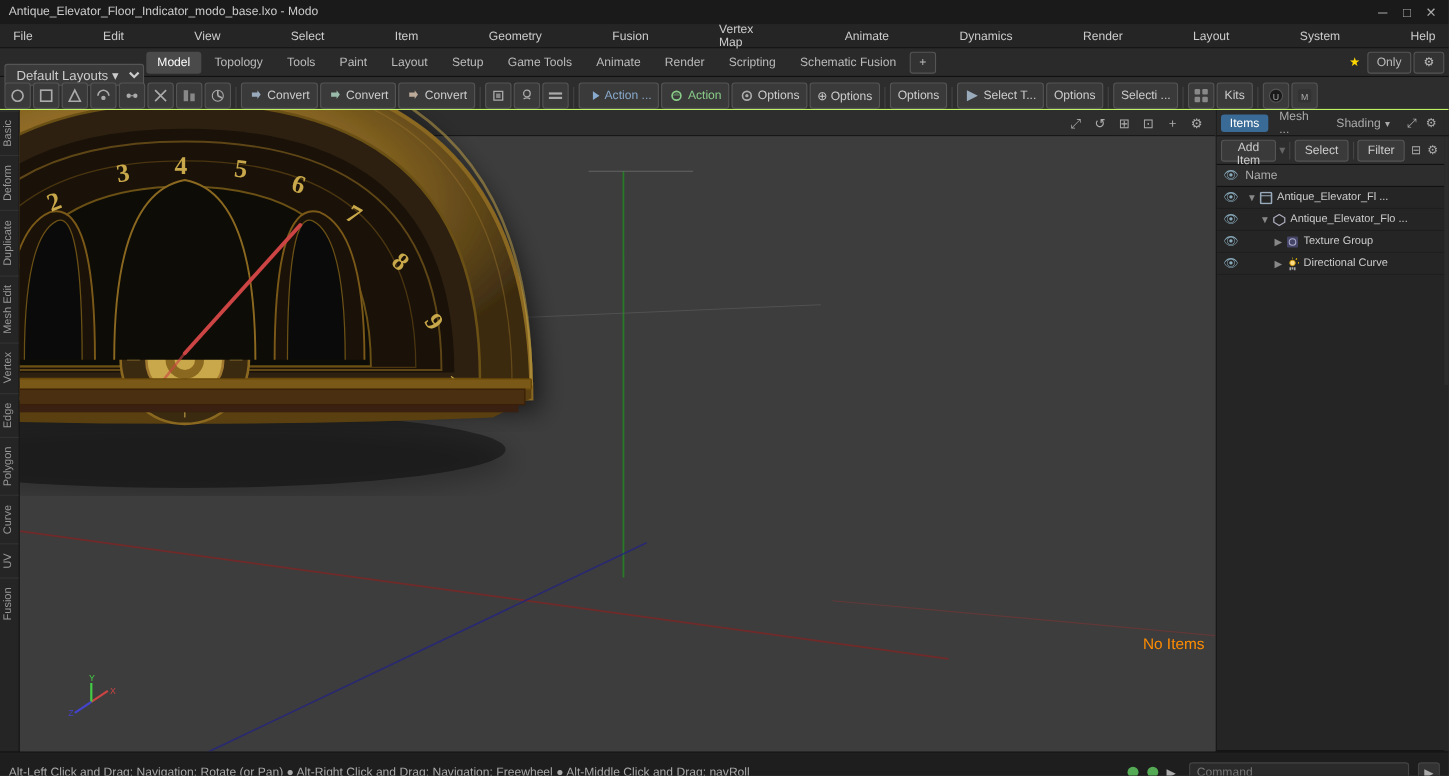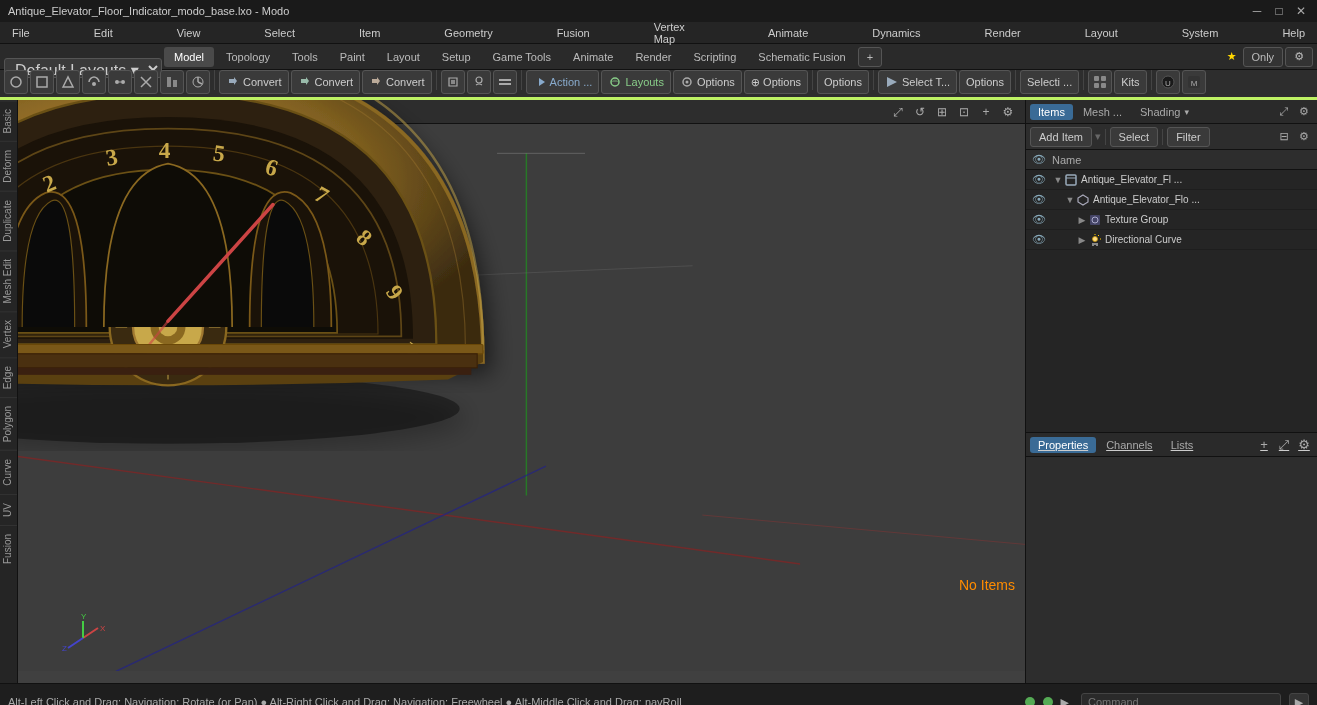--- a/index.html
+++ b/index.html
@@ -9,28 +9,28 @@
     #titlebar { height: 22px; background: #1a1a1a; display: flex; align-items: center; justify-content: space-between; padding: 0 8px; }
     #titlebar-controls { display: flex; gap: 6px; }
     .title-btn { width: 16px; height: 16px; border: none; background: none; color: #aaa; cursor: pointer; font-size: 12px; display: flex; align-items: center; justify-content: center; }
 
     
     #menubar { height: 22px; background: #252525; display: flex; align-items: center; padding: 0 4px; border-bottom: 1px solid #111; gap: 48px; }
     .menu-item { padding: 2px 8px; font-size: 11px; color: #ccc; cursor: pointer; border-radius: 2px; }
 
     
     #topnav { height: 26px; background: #2a2a2a; display: flex; align-items: center; padding: 0 4px; gap: 2px; border-bottom: 1px solid #111; }
-    .layout-select { background: #3a3a3a; border: 1px solid #555; color: #ccc; padding: 2px 6px; font-size: 16px; border-radius: 3px; height: 20px; margin-top: 23px; }
+    .layout-select { background: #3a3a3a; border: 1px solid #555; color: #ccc; padding: 2px 6px; font-size: 12px; border-radius: 3px; height: 20px; margin-top: 23px; }
     .nav-tab { padding: 2px 10px; font-size: 11px; color: #bbb; cursor: pointer; border-radius: 3px; height: 20px; display: flex; align-items: center; }
     .nav-tab.active { background: #4a4a4a; color: #fff; }
     .nav-spacer { flex: 1; }
     .nav-btn { padding: 2px 8px; font-size: 11px; color: #bbb; cursor: pointer; background: #333; border: 1px solid #555; border-radius: 3px; height: 20px; display: flex; align-items: center; }
 
     
-    #toolbar { height: 30px; background: #2d2d2d; display: flex; align-items: flex-start; padding: 0 4px; gap: 2px; border-bottom: 3px solid #bef264; }
+    #toolbar { height: 30px; background: #2d2d2d; display: flex; align-items: flex-end; padding: 0 4px; gap: 2px; border-bottom: 1px solid #bef264; }
     .tb-btn { height: 24px; padding: 0 6px; background: #3a3a3a; border: 1px solid #555; border-radius: 3px; color: #ccc; cursor: pointer; font-size: 11px; display: flex; align-items: center; gap: 3px; white-space: nowrap; }
     .tb-sep { width: 1px; height: 20px; background: #444; margin: 0 2px; }
     .tb-icon-only { width: 24px; height: 24px; background: #3a3a3a; border: 1px solid #555; border-radius: 3px; cursor: pointer; display: flex; align-items: center; justify-content: center; font-size: 12px; color: #aaa; }
 
     
     #main { display: flex; height: calc(705px - 22px - 22px - 26px - 30px - 22px); }
 
     
     #left-sidebar { width: 18px; background: #252525; display: flex; flex-direction: column; border-right: 1px solid #111; }
     .vert-tab { writing-mode: vertical-rl; transform: rotate(180deg); padding: 8px 2px; font-size: 10px; color: #999; cursor: pointer; border-bottom: 1px solid #333; text-align: center; }
@@ -47,21 +47,21 @@
     #canvas-area { position: absolute; top: 24px; left: 0; right: 0; bottom: 0; background: #404040; }
 
     
     #grid { position: absolute; top: 0; left: 0; right: 0; bottom: 0; }
     .status-line { color: #aaa; }
 
     
     #gizmo { position: absolute; bottom: 20px; left: 40px; width: 50px; height: 50px; }
 
     
-    #right-panel { width: 292px; background: #252525; border-left: 1px solid #111; display: flex; flex-direction: column; }
+    #right-panel { width: 212px; background: #252525; border-left: 1px solid #111; display: flex; flex-direction: row; }
     #right-top { flex: 1; border-bottom: 1px solid #111; }
     #right-tabs { height: 24px; display: flex; align-items: center; background: #2a2a2a; border-bottom: 1px solid #111; padding: 0 4px; gap: 2px; }
     .rt-tab { padding: 2px 8px; font-size: 11px; color: #aaa; cursor: pointer; border-radius: 3px; }
     .rt-tab.active { background: #3a6b96; color: #fff; }
     .rt-tab-spacer { flex: 1; }
     .rt-tab-btn { width: 18px; height: 18px; background: none; border: none; color: #aaa; cursor: pointer; font-size: 11px; display: flex; align-items: center; justify-content: center; }
 
     #item-toolbar { height: 26px; background: #2d2d2d; display: flex; align-items: center; padding: 0 4px; gap: 2px; border-bottom: 1px solid #111; }
     .item-btn { height: 20px; padding: 0 8px; background: #3a3a3a; border: 1px solid #555; border-radius: 3px; color: #ccc; cursor: pointer; font-size: 11px; }
     .item-sep { width: 1px; height: 16px; background: #444; margin: 0 2px; }
@@ -247,21 +247,21 @@
     <svg width="14" height="14" viewBox="0 0 14 14">
         <path d="M2,7 L6,7 L6,3 L12,7 L6,11 L6,7" fill="#88aacc"></path>
       </svg>
     <span>Action ...</span>
   </button>
   <button class="tb-btn" style="color:#88cc88;">
     <svg width="14" height="14" viewBox="0 0 14 14">
         <circle cx="7" cy="7" r="4" fill="none" stroke="#88cc88" stroke-width="1.5"></circle>
         <path d="M3,7 Q7,2 11,7" fill="#88cc88" opacity="0.4"></path>
       </svg>
-    <span>Layouts</span>
+    <span>Action</span>
   </button>
   <button class="tb-btn">
     <svg width="14" height="14" viewBox="0 0 14 14">
         <circle cx="7" cy="7" r="4" fill="none" stroke="#aaa" stroke-width="1.5"></circle>
         <circle cx="7" cy="7" r="1.5" fill="#aaa"></circle>
       </svg>
     <span>Options</span>
   </button>
   <button class="tb-btn">⊕ Options</button>
   <div class="tb-sep"></div>

